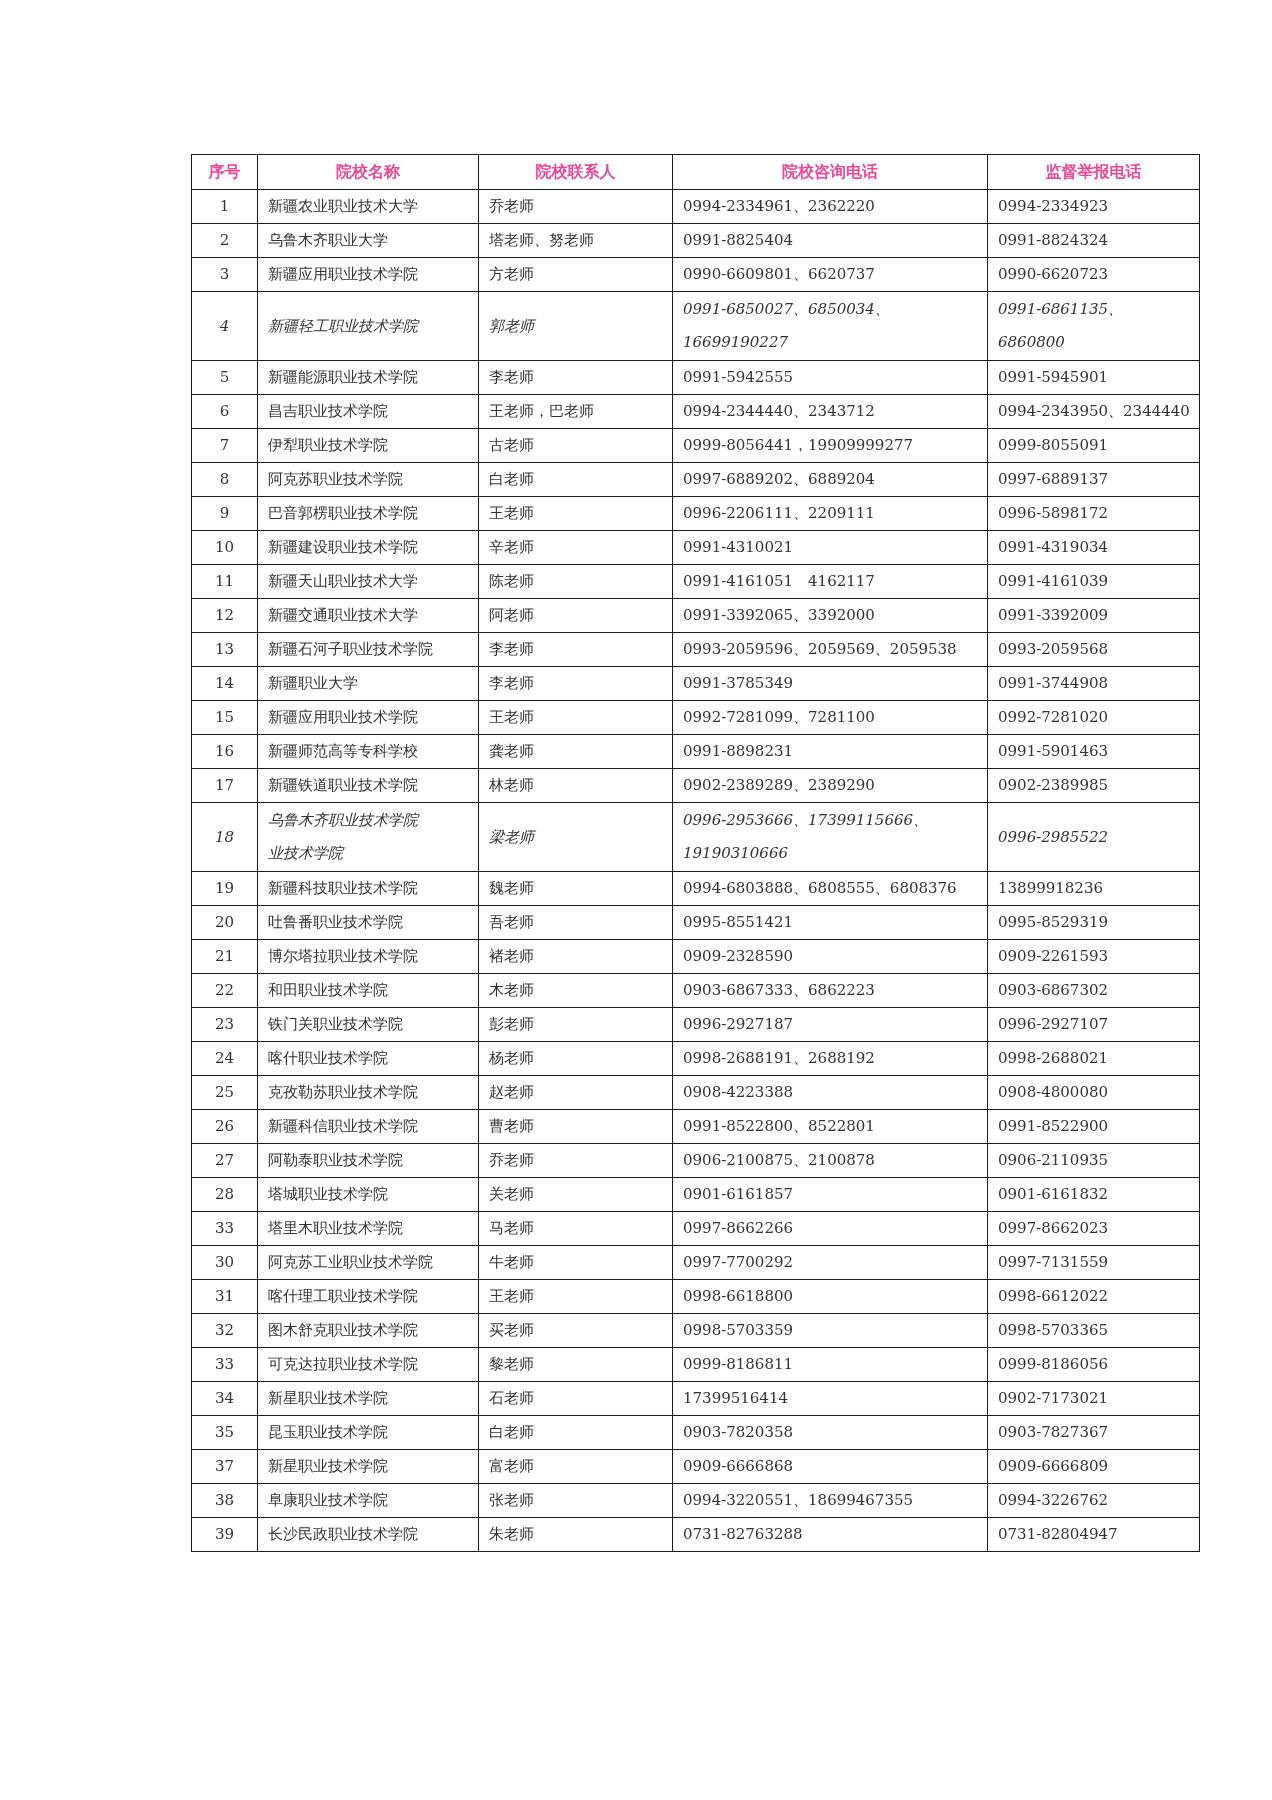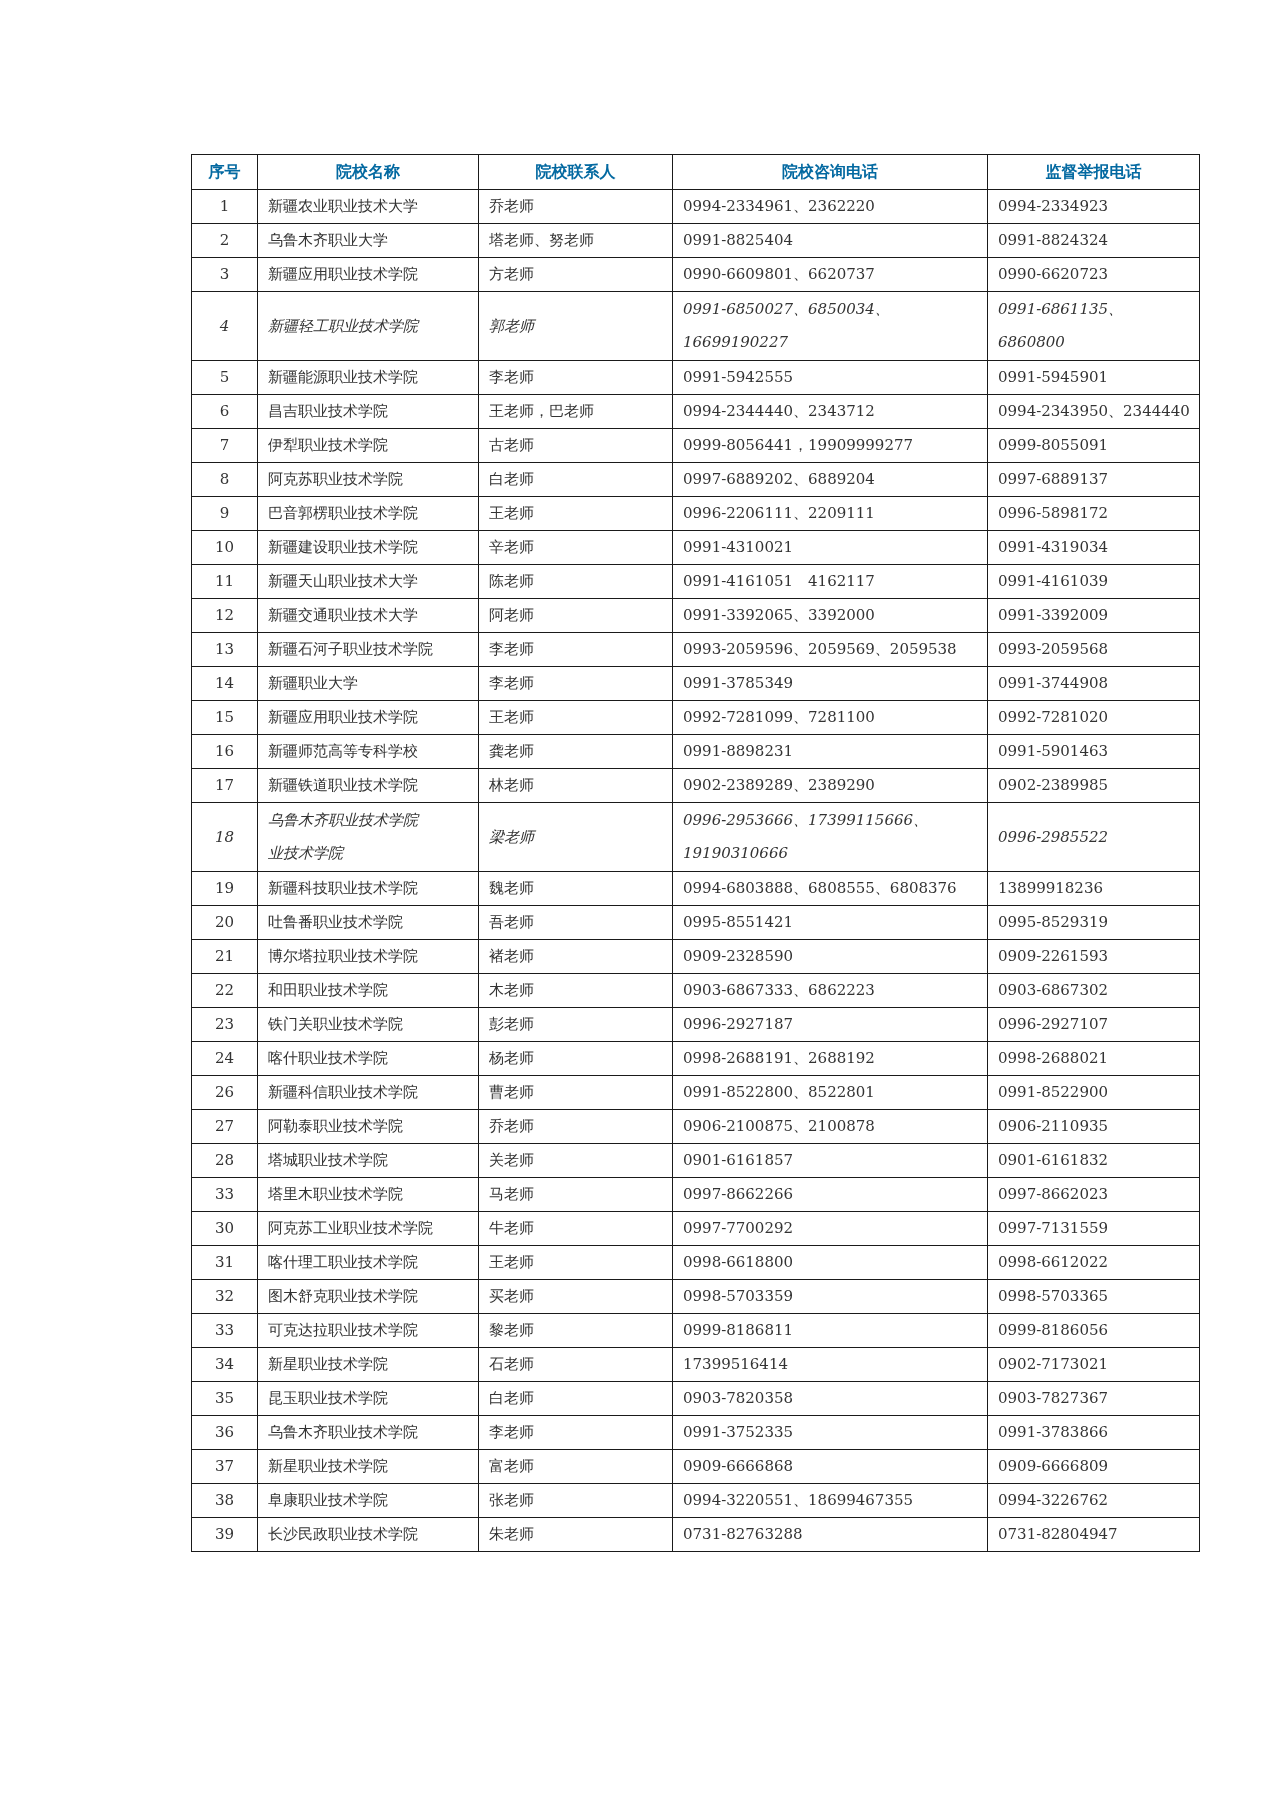--- a/index.html
+++ b/index.html
@@ -20,21 +20,21 @@
     border: 1.3px solid #1a1a1a;
     padding: 0 10px;
     vertical-align: middle;
     overflow: hidden;
   }
   table.contacts th {
     height: 34px;
     font-family: "DejaVu Sans", "Liberation Sans", sans-serif;
     font-weight: bold;
     font-size: 16px;
-    color: #0369a1;
+    color: #ec4899;
     text-align: center;
   }
   table.contacts td {
     height: 33px;
     font-family: "DejaVu Serif", "Liberation Serif", serif;
     font-size: 15px;
     color: #333333;
     text-align: left;
     line-height: 33px;
     white-space: nowrap;
@@ -236,20 +236,27 @@
           <td>0996-2927107</td>
         </tr>
         <tr>
           <td class="idx">24</td>
           <td>喀什职业技术学院</td>
           <td>杨老师</td>
           <td>0998-2688191、2688192</td>
           <td>0998-2688021</td>
         </tr>
         <tr>
+          <td class="idx">25</td>
+          <td>克孜勒苏职业技术学院</td>
+          <td>赵老师</td>
+          <td>0908-4223388</td>
+          <td>0908-4800080</td>
+        </tr>
+        <tr>
           <td class="idx">26</td>
           <td>新疆科信职业技术学院</td>
           <td>曹老师</td>
           <td>0991-8522800、8522801</td>
           <td>0991-8522900</td>
         </tr>
         <tr>
           <td class="idx">27</td>
           <td>阿勒泰职业技术学院</td>
           <td>乔老师</td>
@@ -306,27 +313,20 @@
           <td>0902-7173021</td>
         </tr>
         <tr>
           <td class="idx">35</td>
           <td>昆玉职业技术学院</td>
           <td>白老师</td>
           <td>0903-7820358</td>
           <td>0903-7827367</td>
         </tr>
         <tr>
-          <td class="idx">36</td>
-          <td>乌鲁木齐职业技术学院</td>
-          <td>李老师</td>
-          <td>0991-3752335</td>
-          <td>0991-3783866</td>
-        </tr>
-        <tr>
           <td class="idx">37</td>
           <td>新星职业技术学院</td>
           <td>富老师</td>
           <td>0909-6666868</td>
           <td>0909-6666809</td>
         </tr>
         <tr>
           <td class="idx">38</td>
           <td>阜康职业技术学院</td>
           <td>张老师</td>

